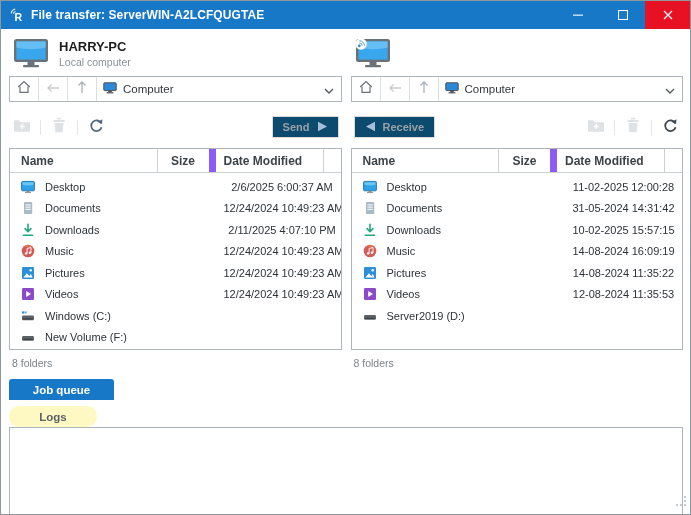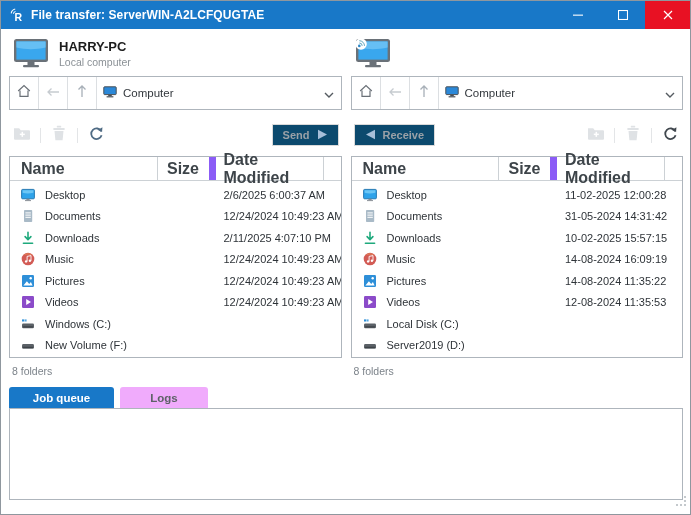--- a/index.html
+++ b/index.html
@@ -22,56 +22,56 @@
   .ctrl.close { background:#e81123; }
   
   .main { padding:7px 7px 0 8px; }
   .panels { display:flex; gap:9px; }
   .panel { flex:1; min-width:0; }
   .comp-header { display:flex; align-items:flex-start; gap:10px; padding:2px 0 5px 4px; height:40px; }
   .comp-names { padding-top:1px; }
   .comp-name { font-size:13px; font-weight:bold; color:#1d1d1d; line-height:1.2; }
   .comp-role { font-size:10.5px; color:#8b9196; margin-top:1px; }
   
-  .navbar { display:flex; align-items:stretch; height:34px; border:1px solid #aeb5bc; background:#fff; }
+  .navbar { display:flex; align-items:stretch; height:26px; border:1px solid #aeb5bc; background:#fff; }
   .nav-btn { width:29px; display:flex; align-items:center; justify-content:center; border-right:1px solid #dcdfe2; }
   .addr { flex:1; min-width:0; display:flex; align-items:center; gap:6px; padding:0 6px; }
   .addr-label { font-size:11.5px; color:#33383d; }
   .chev { width:24px; display:flex; align-items:center; justify-content:center; }
   
   .toolbar { display:flex; align-items:center; height:24px; margin-top:13px; padding:0 3px; }
   .tool-group { display:flex; align-items:center; gap:8px; }
   .tb-divider { width:1px; height:15px; background:#e3e5e7; }
   .tool-btn { width:20px; height:20px; display:flex; align-items:center; justify-content:center; }
   .spacer { flex:1; }
   .transfer-btn {
     height:22px; padding:0 10px; background:#0c4a6e; border:1px solid #dadada;
     display:flex; align-items:center; gap:7px;
     font-size:11px; font-weight:bold; color:#9aa1a7;
   }
   
   .filetable { margin-top:9px; border:1px solid #aeb5bc; background:#fff; height:202px; display:flex; flex-direction:column; }
-  .thead { display:flex; height:24px; border-bottom:1px solid #ccd1d5; font-size:16px; font-weight:bold; color:#3d4449; }
+  .thead { display:flex; height:24px; border-bottom:1px solid #ccd1d5; font-size:12px; font-weight:bold; color:#3d4449; }
   .th { display:flex; align-items:center; }
   .th-name { flex:1; min-width:0; padding-left:11px; border-right:1px solid #ccd1d5; }
   .th-size { width:58px; justify-content:center; border-right:7px solid #8b5cf6; }
   .th-date { width:108px; padding-left:8px; border-right:1px solid #ccd1d5; }
   .th-extra { width:17px; }
   .tbody { flex:1; overflow:hidden; padding-top:3px; }
-  .frow { display:flex; align-items:center; height:21.5px; font-size:11px; color:#2e3338; }
+  .frow { display:flex; align-items:center; height:21.5px; font-size:11px; color:#2e3338;text-align:center; }
   .cell-name { flex:1; min-width:0; display:flex; align-items:center; gap:10px; padding-left:11px; white-space:nowrap; }
   .cell-size { width:58px; text-align:center; }
   .cell-date { width:125px; padding-left:8px; white-space:nowrap; }
   .ficon { display:flex; width:14px; height:14px; align-items:center; justify-content:center; }
   .status { font-size:10.5px; color:#7c838a; padding:7px 0 0 3px; height:20px; }
   
-  .tabs { display:flex; gap:6px; margin-top:9px; }
+  .tabs { display:flex; gap:6px; margin-top:9px;flex-direction:column; }
   .tab { height:21px; display:flex; align-items:center; justify-content:center; font-size:11.5px; font-weight:bold; border-radius:3px 3px 0 0; cursor:default; }
   .tab.active { background:#1878c8; color:#fff; width:105px; }
-  .tab.inactive { background:#f0abfc; color:#5d6267; width:88px; }
+  .tab.inactive { background:#fef9c3; color:#5d6267; width:88px;border-radius:10px; }
   .queue { border:1px solid #aeb5bc; background:#fff; height:92px; }
   .resize-grip { position:absolute; right:3px; bottom:3px; }
 </style>
 </head>
 <body>
 
 <div class="titlebar">
   <span class="app-icon">
     <svg width="16" height="16" viewBox="0 0 16 16">
       <path d="M2.2 6.4A5.2 5.2 0 0 1 6.2 2" stroke="#fff" fill="none" stroke-width="1.1"></path>
@@ -523,35 +523,20 @@
                 </span>
                 <span>Videos</span>
               </div>
               <div class="cell-size"></div>
               <div class="cell-date">12-08-2024 11:35:53</div>
             </div>
             <div class="frow">
               <div class="cell-name">
                 <span class="ficon">
                   <svg width="14" height="14" viewBox="0 0 14 14">
-                    <rect x="1" y="2.4" width="2.1" height="2.1" fill="#2e8fd8"></rect>
-                    <rect x="3.5" y="2.4" width="2.1" height="2.1" fill="#55a7e2"></rect>
-                    <rect x="1" y="6.6" width="12" height="4.6" rx="1.3" fill="#5b6167"></rect>
-                    <rect x="2" y="9.3" width="10" height="1.2" rx="0.6" fill="#3e4348"></rect>
-                  </svg>
-                </span>
-                <span>Local Disk (C:)</span>
-              </div>
-              <div class="cell-size"></div>
-              <div class="cell-date"></div>
-            </div>
-            <div class="frow">
-              <div class="cell-name">
-                <span class="ficon">
-                  <svg width="14" height="14" viewBox="0 0 14 14">
                     <rect x="1" y="6" width="12" height="4.8" rx="1.4" fill="#5b6167"></rect>
                     <rect x="2" y="8.8" width="10" height="1.2" rx="0.6" fill="#3e4348"></rect>
                   </svg>
                 </span>
                 <span>Server2019 (D:)</span>
               </div>
               <div class="cell-size"></div>
               <div class="cell-date"></div>
             </div>
           </div>

